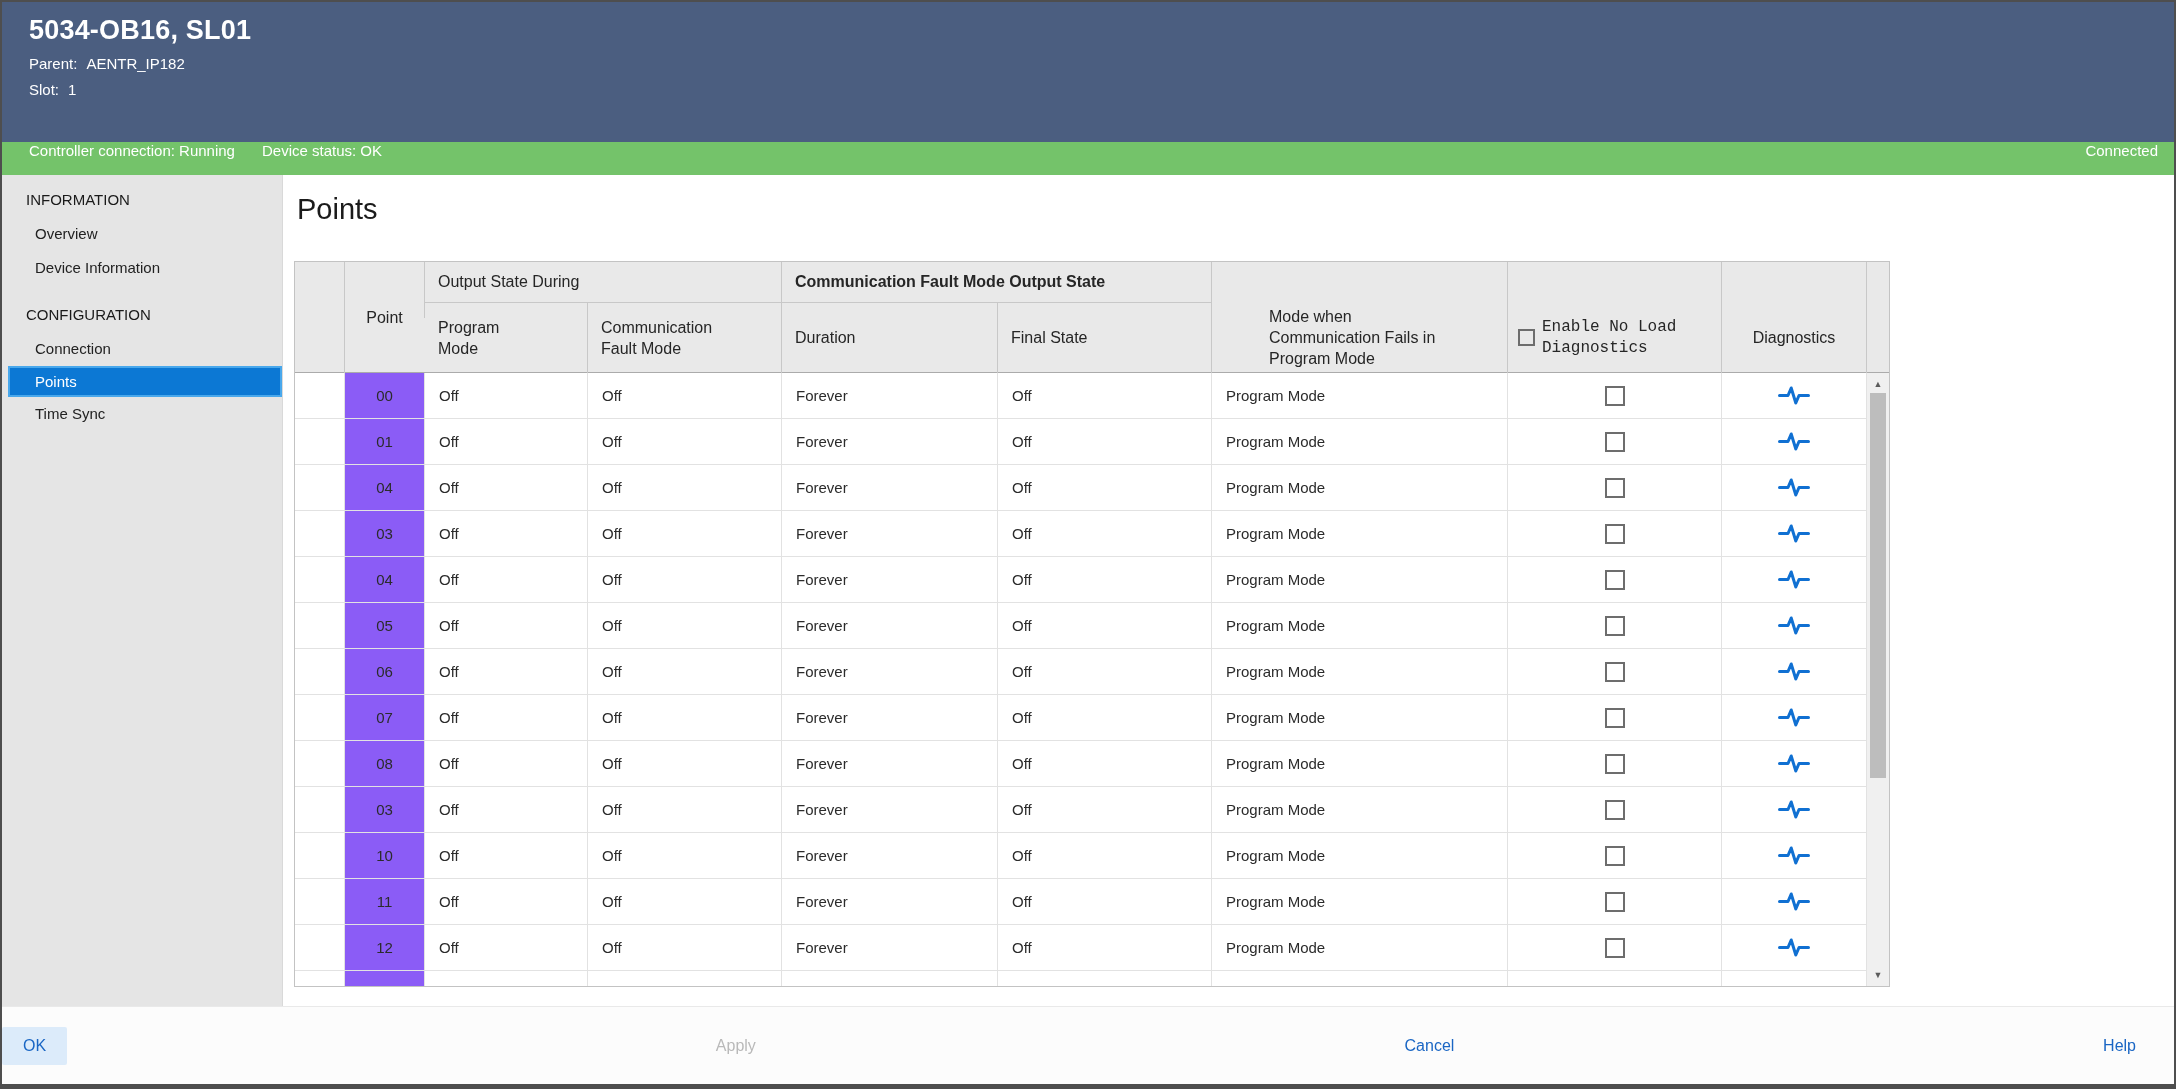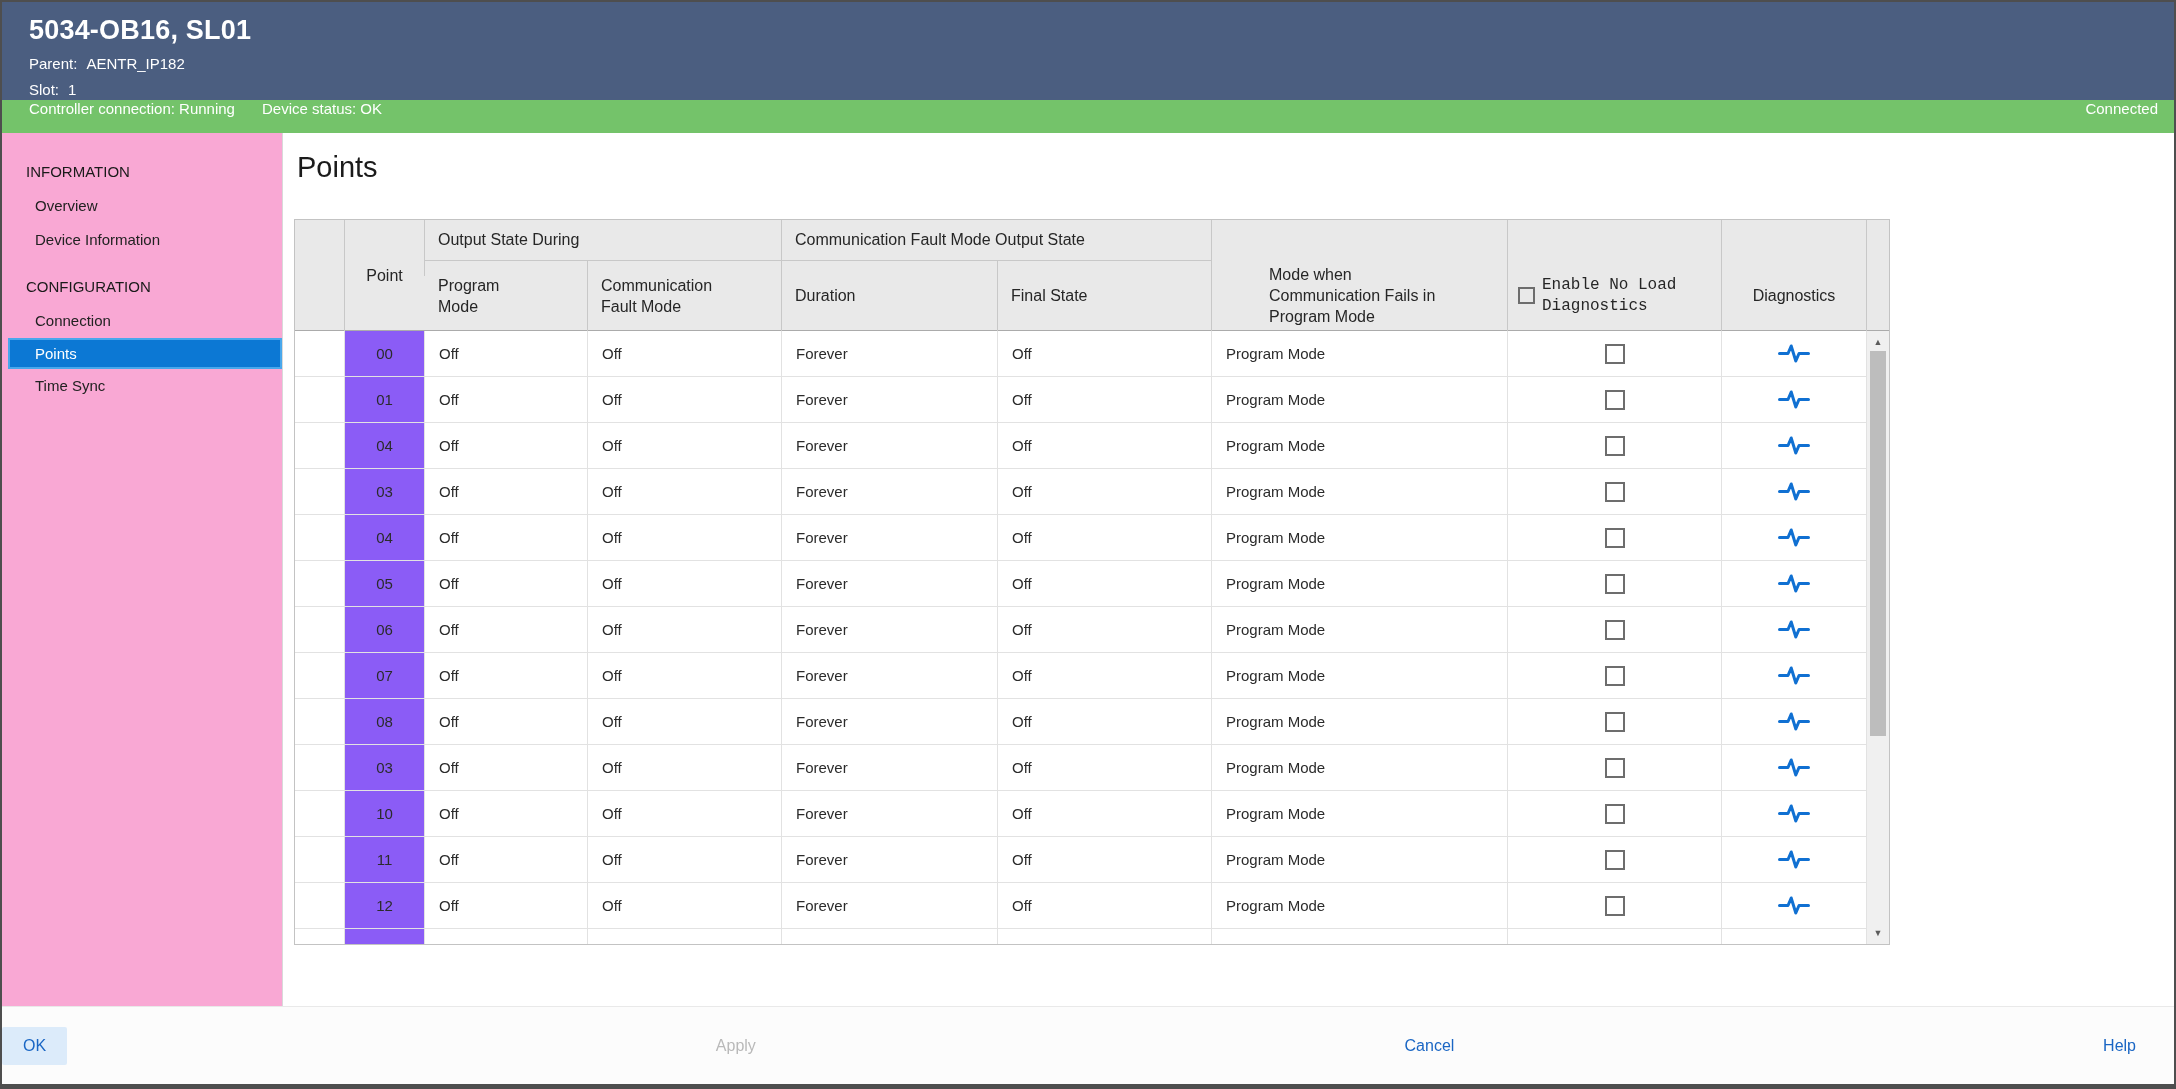--- a/index.html
+++ b/index.html
@@ -7,36 +7,36 @@
   body { font-family:"Liberation Sans", sans-serif; color:#2b2b2b; }
 
   .window{
     position:relative; width:2176px; height:1089px;
     border:2px solid #4e4e4e; border-bottom-width:5px;
     background:#ffffff; overflow:hidden;
     display:flex; flex-direction:column;
   }
 
   
-  .titlebar{ height:98px; background:var(--titlebar-bg); color:#fff; padding:13px 0 0 27px; flex:0 0 auto; }
+  .titlebar{ height:140px; background:var(--titlebar-bg); color:#fff; padding:13px 0 0 27px; flex:0 0 auto; }
   .titlebar .title{ font-size:27px; font-weight:bold; letter-spacing:.2px; }
   .titlebar .subline{ font-size:15px; margin-top:9px; }
   .titlebar .subline .lbl{ margin-right:9px; }
 
   
   .statusbar{ height:33px; background:var(--status-bg); color:#fff; font-size:15px;
     display:flex; align-items:center; padding:0 16px 16px 27px; flex:0 0 auto; }
   .statusbar .left{ display:flex; gap:27px; }
   .statusbar .right{ margin-left:auto; }
 
   
   .bodyarea{ flex:1 1 auto; display:flex; min-height:0; position:relative; }
 
   
-  .sidebar{ width:281px; flex:0 0 auto; border-right:1px solid #d9d9d9; padding-top:21px; background:#f9a8d4; }
+  .sidebar{ width:281px; flex:0 0 auto; border-right:1px solid #d9d9d9; padding-top:7px; background:#e5e5e5; }
   .nav-section{ margin-bottom:12px; }
   .nav-header{ font-size:15px; color:#1a1a1a; padding:9px 0 9px 24px; }
   .nav-item{ font-size:15px; color:#222; padding:8px 0 8px 33px; height:34px; cursor:default; }
   .nav-item.selected{
     background:var(--accent); color:#fff;
     border:2px solid var(--accent-border);
     margin-left:6px; height:31px; padding:5px 0 5px 25px;
   }
 
   
@@ -53,21 +53,21 @@
     grid-template-rows:40px 71px;
     background:#e9e9e9; border-bottom:1px solid #ababab;
     font-size:16px; color:#262626; height:111px;
   }
   .hc{ border-right:1px solid #c8c8c8; display:flex; align-items:center; }
   .hc.span2{ grid-row:1 / 3; }
   .h-blank{ grid-column:1; }
   .h-point{ grid-column:2; padding-top:56px; justify-content:center; }
   .h-group{ grid-row:1; padding-left:13px; }
   .h-group.g1{ grid-column:3 / 5; }
-  .h-group.g2{ grid-column:5 / 7; }
+  .h-group.g2{ grid-column:5 / 7;font-weight:bold; }
   .h-sub{ grid-row:2; padding-left:13px; border-top:1px solid #c8c8c8; }
   .h-sub.c3{ grid-column:3; } .h-sub.c4{ grid-column:4; }
   .h-sub.c5{ grid-column:5; } .h-sub.c6{ grid-column:6; }
   .h-merged{ grid-row:1 / 3; padding:40px 0 0 13px; }
   .h-mode{ grid-column:7; }
   .h-enable{ grid-column:8; padding-left:10px;font-family:Liberation Mono, monospace; }
   .h-diag{ grid-column:9; justify-content:center; padding-left:0; }
   .h-gutter{ grid-column:10; grid-row:1 / 3; border-right:none; }
   .wrap80{ max-width:82px; line-height:21px; }
   .wrap115{ max-width:118px; line-height:21px; }

